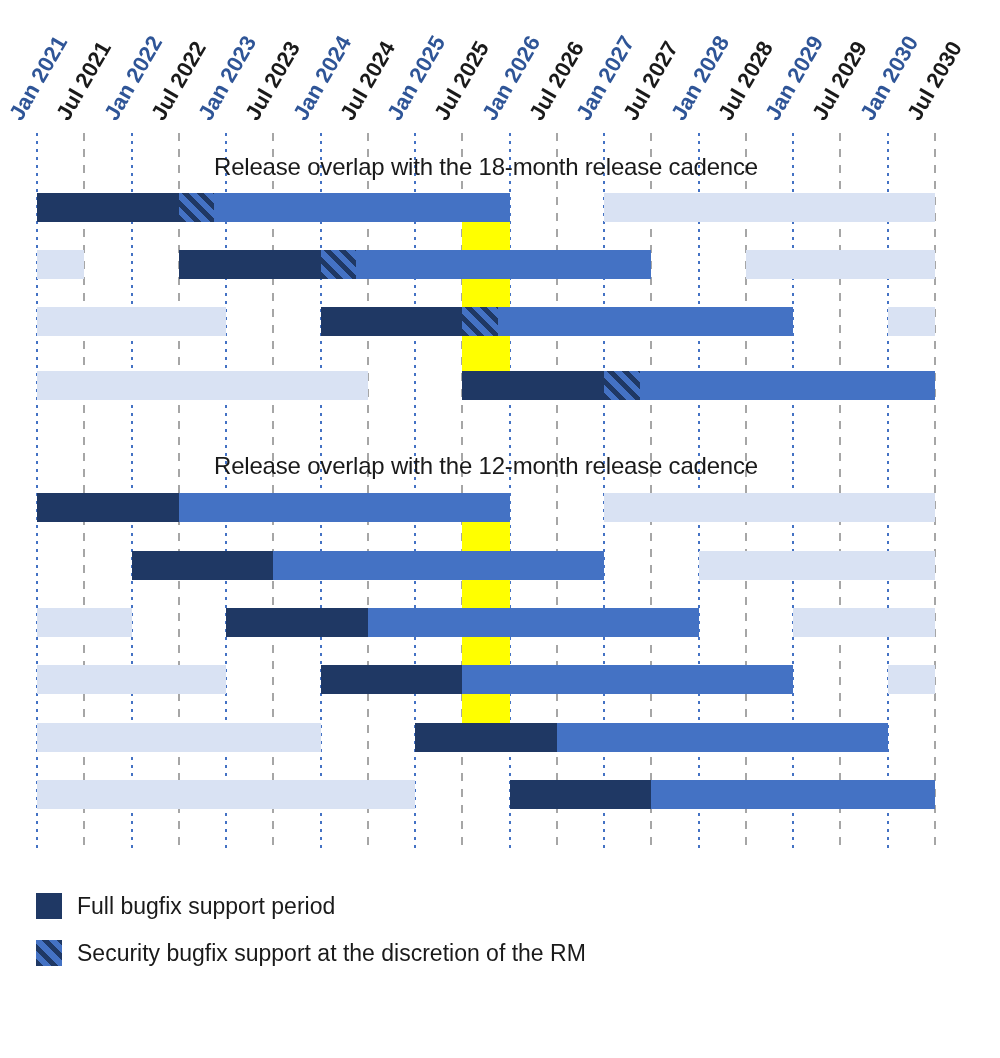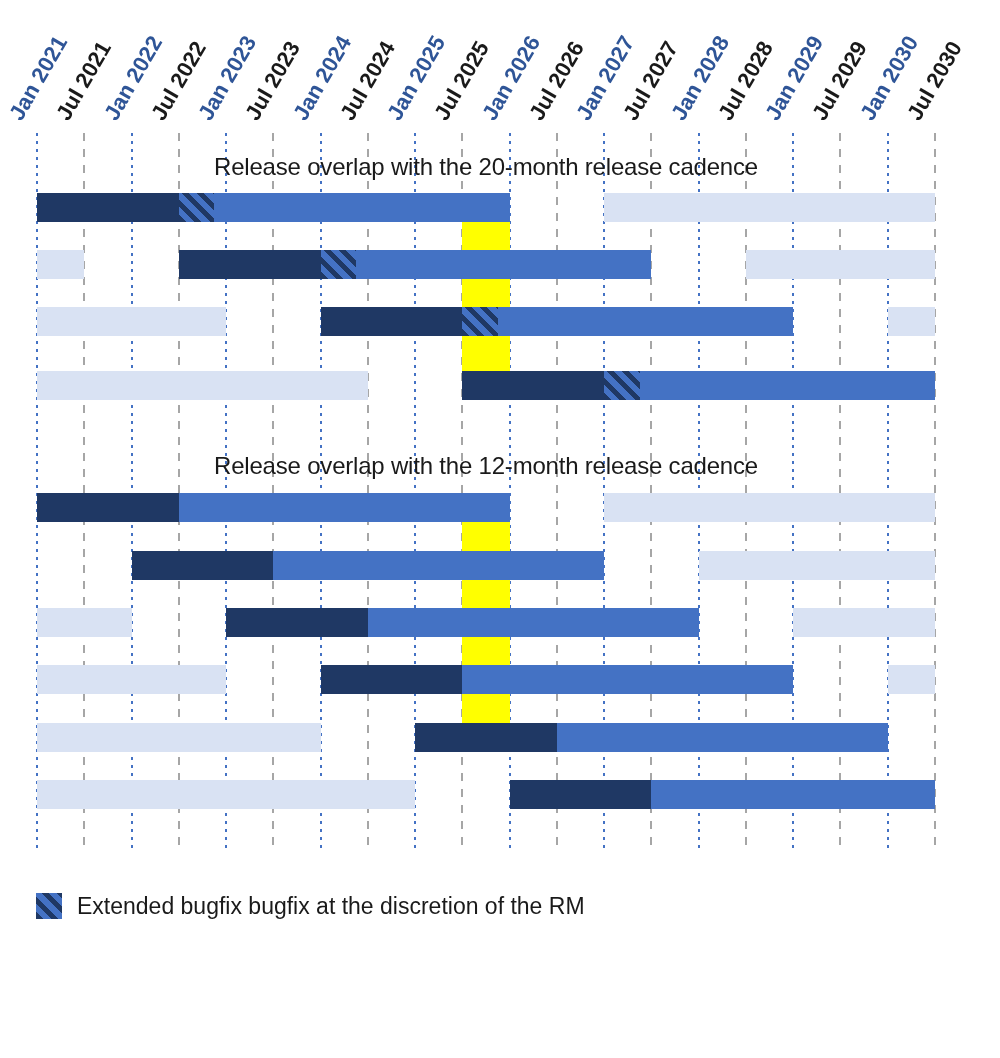--- a/index.html
+++ b/index.html
@@ -70,21 +70,21 @@
       <div class="axis-label" style="left: 523.895px; top: 112px; color: rgb(26, 26, 26);">Jul 2026</div>
       <div class="axis-label" style="left: 571.158px; top: 112px; color: rgb(47, 85, 151);">Jan 2027</div>
       <div class="axis-label" style="left: 618.421px; top: 112px; color: rgb(26, 26, 26);">Jul 2027</div>
       <div class="axis-label" style="left: 665.684px; top: 112px; color: rgb(47, 85, 151);">Jan 2028</div>
       <div class="axis-label" style="left: 712.947px; top: 112px; color: rgb(26, 26, 26);">Jul 2028</div>
       <div class="axis-label" style="left: 760.211px; top: 112px; color: rgb(47, 85, 151);">Jan 2029</div>
       <div class="axis-label" style="left: 807.474px; top: 112px; color: rgb(26, 26, 26);">Jul 2029</div>
       <div class="axis-label" style="left: 854.737px; top: 112px; color: rgb(47, 85, 151);">Jan 2030</div>
       <div class="axis-label" style="left: 902px; top: 112px; color: rgb(26, 26, 26);">Jul 2030</div>
     </div>
-  <div class="section-title" id="title-18">Release overlap with the 20-month release cadence</div>
+  <div class="section-title" id="title-18">Release overlap with the 18-month release cadence</div>
   <div class="section-title" id="title-12">Release overlap with the 12-month release cadence</div>
   <div id="bars">
       <div class="bar" style="left: 37px; width: 141.789px; top: 193px; background: rgb(31, 56, 100);"></div>
       <div class="bar" style="left: 178.789px; width: 35.4474px; top: 193px; background: repeating-linear-gradient(45deg, rgb(31, 56, 100) 0px, rgb(31, 56, 100) 5px, rgb(68, 114, 196) 5px, rgb(68, 114, 196) 11px);"></div>
       <div class="bar" style="left: 214.237px; width: 295.395px; top: 193px; background: rgb(68, 114, 196);"></div>
       <div class="bar" style="left: 604.158px; width: 330.842px; top: 193px; background: rgb(217, 226, 243);"></div>
       <div class="bar" style="left: 37px; width: 47.2632px; top: 250px; background: rgb(217, 226, 243);"></div>
       <div class="bar" style="left: 178.789px; width: 141.789px; top: 250px; background: rgb(31, 56, 100);"></div>
       <div class="bar" style="left: 320.579px; width: 35.4474px; top: 250px; background: repeating-linear-gradient(45deg, rgb(31, 56, 100) 0px, rgb(31, 56, 100) 5px, rgb(68, 114, 196) 5px, rgb(68, 114, 196) 11px);"></div>
       <div class="bar" style="left: 356.026px; width: 295.395px; top: 250px; background: rgb(68, 114, 196);"></div>
@@ -115,17 +115,21 @@
       <div class="bar" style="left: 37px; width: 283.579px; top: 723px; background: rgb(217, 226, 243);"></div>
       <div class="bar" style="left: 415.105px; width: 141.789px; top: 723px; background: rgb(31, 56, 100);"></div>
       <div class="bar" style="left: 556.895px; width: 330.842px; top: 723px; background: rgb(68, 114, 196);"></div>
       <div class="bar" style="left: 37px; width: 378.105px; top: 780px; background: rgb(217, 226, 243);"></div>
       <div class="bar" style="left: 509.632px; width: 141.789px; top: 780px; background: rgb(31, 56, 100);"></div>
       <div class="bar" style="left: 651.421px; width: 283.579px; top: 780px; background: rgb(68, 114, 196);"></div>
     </div>
 
   <div class="legend">
     <div class="legend-row">
+      <span class="swatch" id="sw-0" style="background: rgb(31, 56, 100);"></span>
+      <span class="legend-label">Full bugfix support period</span>
+    </div>
+    <div class="legend-row">
       <span class="swatch" id="sw-2" style="background: repeating-linear-gradient(45deg, rgb(31, 56, 100) 0px, rgb(31, 56, 100) 5px, rgb(68, 114, 196) 5px, rgb(68, 114, 196) 11px);"></span>
-      <span class="legend-label">Extended bugfix bugfix at the discretion of the RM</span>
+      <span class="legend-label">Security bugfix support at the discretion of the RM</span>
     </div>
   </div>
 </div>
 
 </body></html>

